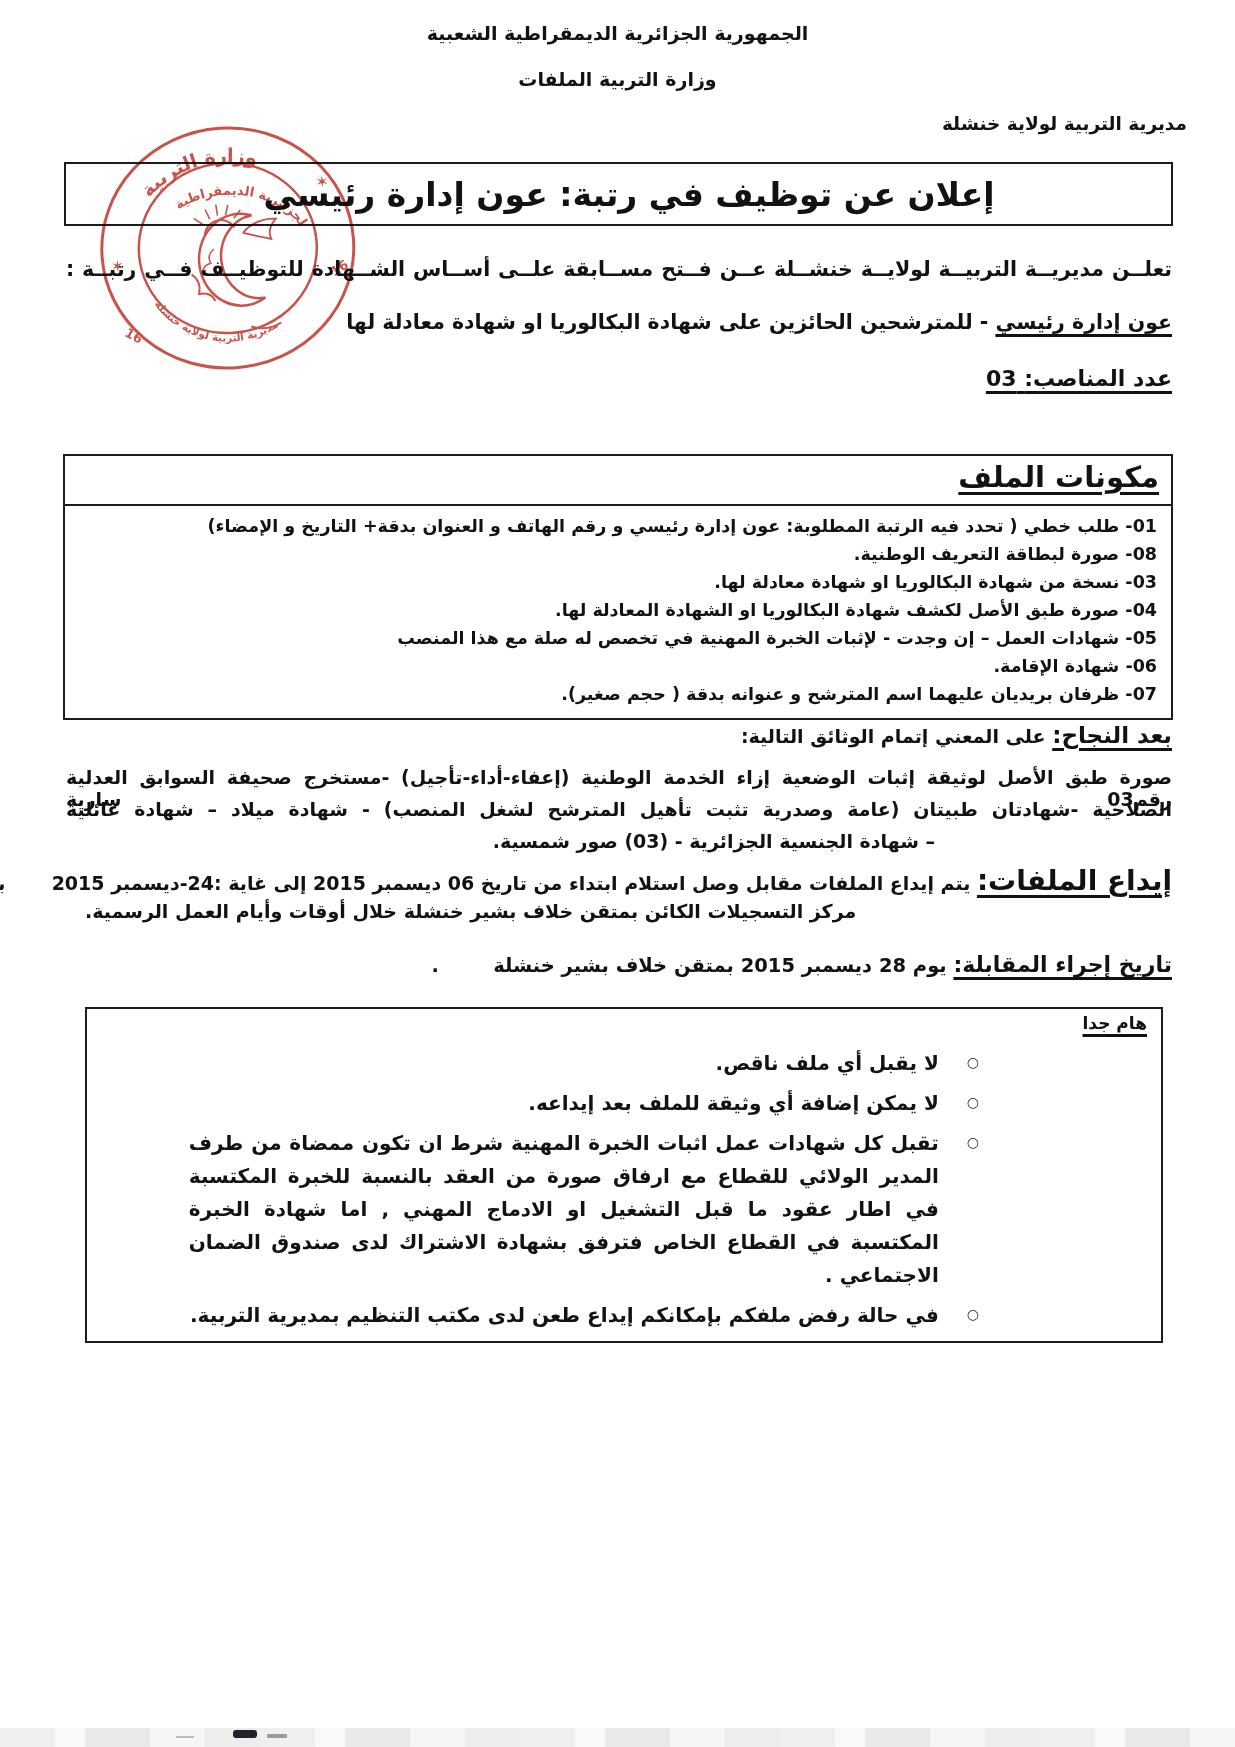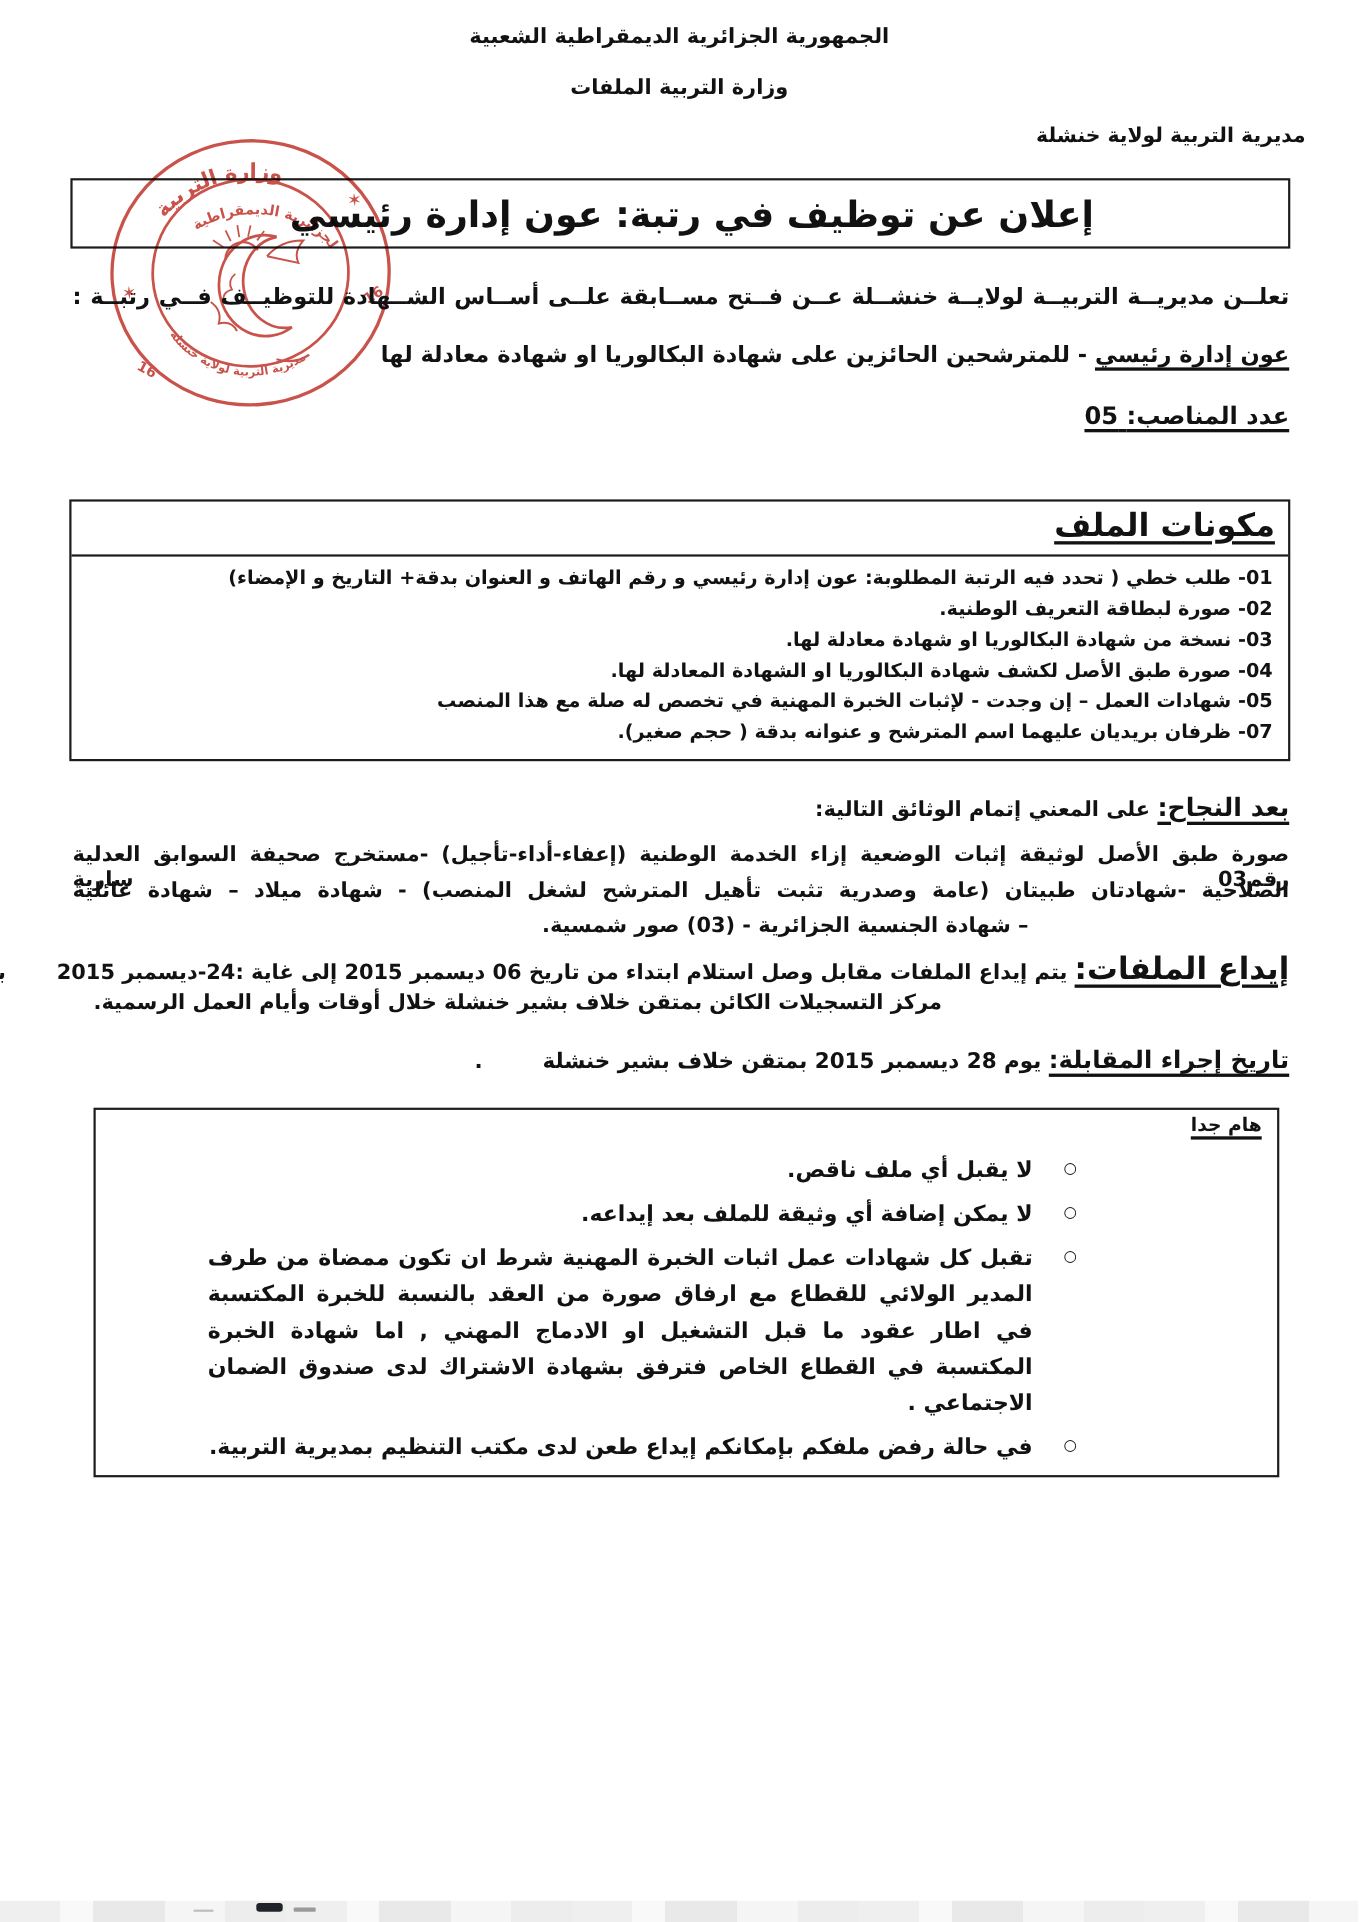--- a/index.html
+++ b/index.html
@@ -123,30 +123,31 @@
       <text x="238" y="162" font-size="13" transform="rotate(-28 238 162)">16</text>
       <text x="24" y="206" font-size="13" transform="rotate(32 24 206)">16</text>
       <text x="226" y="72" font-size="16">✶</text>
       <text x="16" y="142" font-size="16">✶</text>
     </g>
   </svg>
 
   <div class="abs intro-l1 rtl">تعلــن مديريــة التربيــة لولايــة خنشــلة عــن فــتح مســابقة علــى أســاس الشــهادة للتوظيــف فــي رتبــة :</div>
   <div class="abs intro-l2 right rtl"><span class="u">عون إدارة رئيسي</span><span> - للمترشحين الحائزين على شهادة البكالوريا او شهادة معادلة لها</span></div>
 
-  <div class="abs positions right rtl"><span class="u"><span>عدد المناصب:</span> <span>05</span></span></div>
+  <div class="abs positions right rtl"><span class="u"><span>عدد المناصب:</span> <span>03</span></span></div>
 
   <div class="abs components-box">
     <div class="components-head right rtl"><span class="u">مكونات الملف</span></div>
     <div class="components-items right rtl">
       <div class="item">01- طلب خطي ( تحدد فيه الرتبة المطلوبة: عون إدارة رئيسي و رقم الهاتف و العنوان بدقة+ التاريخ و الإمضاء)</div>
-      <div class="item">02- صورة لبطاقة التعريف الوطنية.</div>
+      <div class="item">08- صورة لبطاقة التعريف الوطنية.</div>
       <div class="item">03- نسخة من شهادة البكالوريا او شهادة معادلة لها.</div>
       <div class="item">04- صورة طبق الأصل لكشف شهادة البكالوريا او الشهادة المعادلة لها.</div>
       <div class="item">05- شهادات العمل – إن وجدت - لإثبات الخبرة المهنية في تخصص له صلة مع هذا المنصب</div>
+      <div class="item">06- شهادة الإقامة.</div>
       <div class="item">07- ظرفان بريديان عليهما  اسم المترشح و عنوانه بدقة ( حجم صغير).</div>
     </div>
   </div>
 
   <div class="abs after-head right rtl"><span class="hd u">بعد النجاح:</span><span> على المعني إتمام الوثائق التالية:</span></div>
   <div class="abs as-line as-l1 rtl">صورة طبق الأصل لوثيقة إثبات الوضعية إزاء الخدمة الوطنية (إعفاء-أداء-تأجيل) -مستخرج صحيفة السوابق العدلية رقم03 سارية</div>
   <div class="abs as-line as-l2 rtl">الصلاحية -شهادتان طبيتان (عامة وصدرية تثبت تأهيل المترشح لشغل المنصب) - شهادة ميلاد – شهادة عائلية</div>
   <div class="abs as-l3 rtl">– شهادة الجنسية الجزائرية - (03) صور شمسية.</div>
 
   <div class="abs dep-line1 rtl"><span class="hd u">إيداع الملفات:</span><span> يتم إيداع الملفات مقابل وصل استلام ابتداء من تاريخ 06 ديسمبر 2015 إلى غاية :24-ديسمبر 2015&nbsp;&nbsp;&nbsp;&nbsp;&nbsp;&nbsp; بمقر</span></div>

